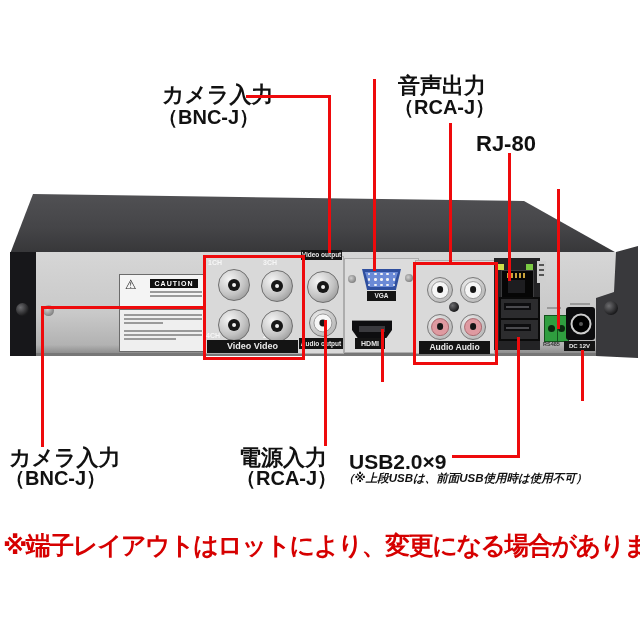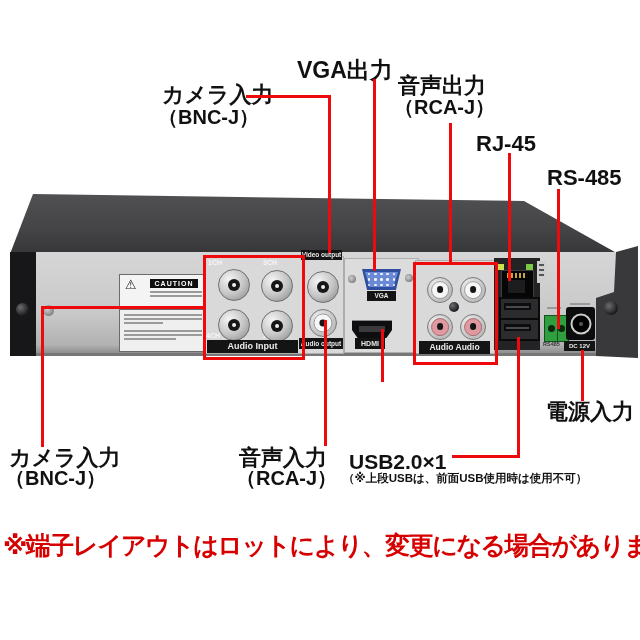--- a/index.html
+++ b/index.html
@@ -88,33 +88,30 @@
   .tinydash{position:absolute;height:2px;background:#9a9a9a;}
   .rs-lbl{position:absolute;left:543px;top:341px;font-size:5.5px;color:#333;font-weight:bold;}
 </style>
 </head>
 <body>
 
 <div id="stage">
 
   <div class="lbl lbl-big" style="left:162px;top:83px;">カメラ入力</div>
   <div class="lbl lbl-sub" style="left:158px;top:107px;">（BNC-J）</div>
-  <div class="lbl lbl-big" style="left:297px;top:58px;font-size:23px;">VGA出力</div>
   <div class="lbl lbl-big" style="left:398px;top:74px;">音声出力</div>
   <div class="lbl lbl-sub" style="left:394px;top:97px;">（RCA-J）</div>
-  <div class="lbl lbl-big" style="left:476px;top:132px;">RJ-45</div>
-  <div class="lbl lbl-big" style="left:547px;top:166px;">RS-485</div>
-
-  <div class="lbl lbl-big" style="left:546px;top:400px;">電源入力</div>
+  <div class="lbl lbl-big" style="left:476px;top:132px;">RJ-80</div>
+
   <div class="lbl lbl-big" style="left:9px;top:446px;">カメラ入力</div>
   <div class="lbl lbl-sub" style="left:5px;top:468px;">（BNC-J）</div>
-  <div class="lbl lbl-big" style="left:239px;top:446px;">音声入力</div>
+  <div class="lbl lbl-big" style="left:239px;top:446px;">電源入力</div>
   <div class="lbl lbl-sub" style="left:236px;top:468px;">（RCA-J）</div>
-  <div class="lbl" style="left:349px;top:451px;font-size:21px;">USB2.0×1</div>
-  <div class="lbl lbl-note" style="left:343px;top:472px;">（※上段USBは、前面USB使用時は使用不可）</div>
+  <div class="lbl" style="left:349px;top:451px;font-size:21px;">USB2.0×9</div>
+  <div class="lbl lbl-note" style="left:343px;top:472px;font-style:italic;">（※上段USBは、前面USB使用時は使用不可）</div>
 
   <div class="top-face"></div>
   <div class="rear-panel"></div>
   <div class="left-cap"></div>
   <div class="right-side"></div>
   <div class="screw" style="left:16px;top:303px;width:13px;height:13px;"></div>
   <div class="screw" style="left:604px;top:301px;width:14px;height:14px;"></div>
   <div class="hole" style="left:43px;top:305px;width:11px;height:11px;"></div>
 
   <div class="sticker" style="left:119px;top:274px;width:86px;height:33px;">
@@ -152,21 +149,21 @@
       <span class="dot"></span>
     </div>
   <div class="bnc" style="left:218px;top:309px;width:30px;height:30px;">
       <span class="in"></span>
       <span class="dot"></span>
     </div>
   <div class="bnc" style="left:261px;top:310px;width:30px;height:30px;">
       <span class="in"></span>
       <span class="dot"></span>
     </div>
-  <div class="port-tag" style="left:207px;top:340px;width:91px;height:13px;font-size:9px;line-height:13px;">Audio Input</div>
+  <div class="port-tag" style="left:207px;top:340px;width:91px;height:13px;font-size:9px;line-height:13px;">Video Video</div>
 
   <div class="port-tag" style="left:301px;top:250px;width:41px;height:10px;font-size:6.5px;line-height:10px;">Video output</div>
   <div class="bnc" style="left:307px;top:271px;width:30px;height:30px;">
       <span class="in"></span>
       <span class="dot"></span>
     </div>
   <div class="rca" style="left:309px;top:309px;width:26px;height:26px;">
       <span class="ring ring-white">
         <span class="hole"></span>
       </span>

